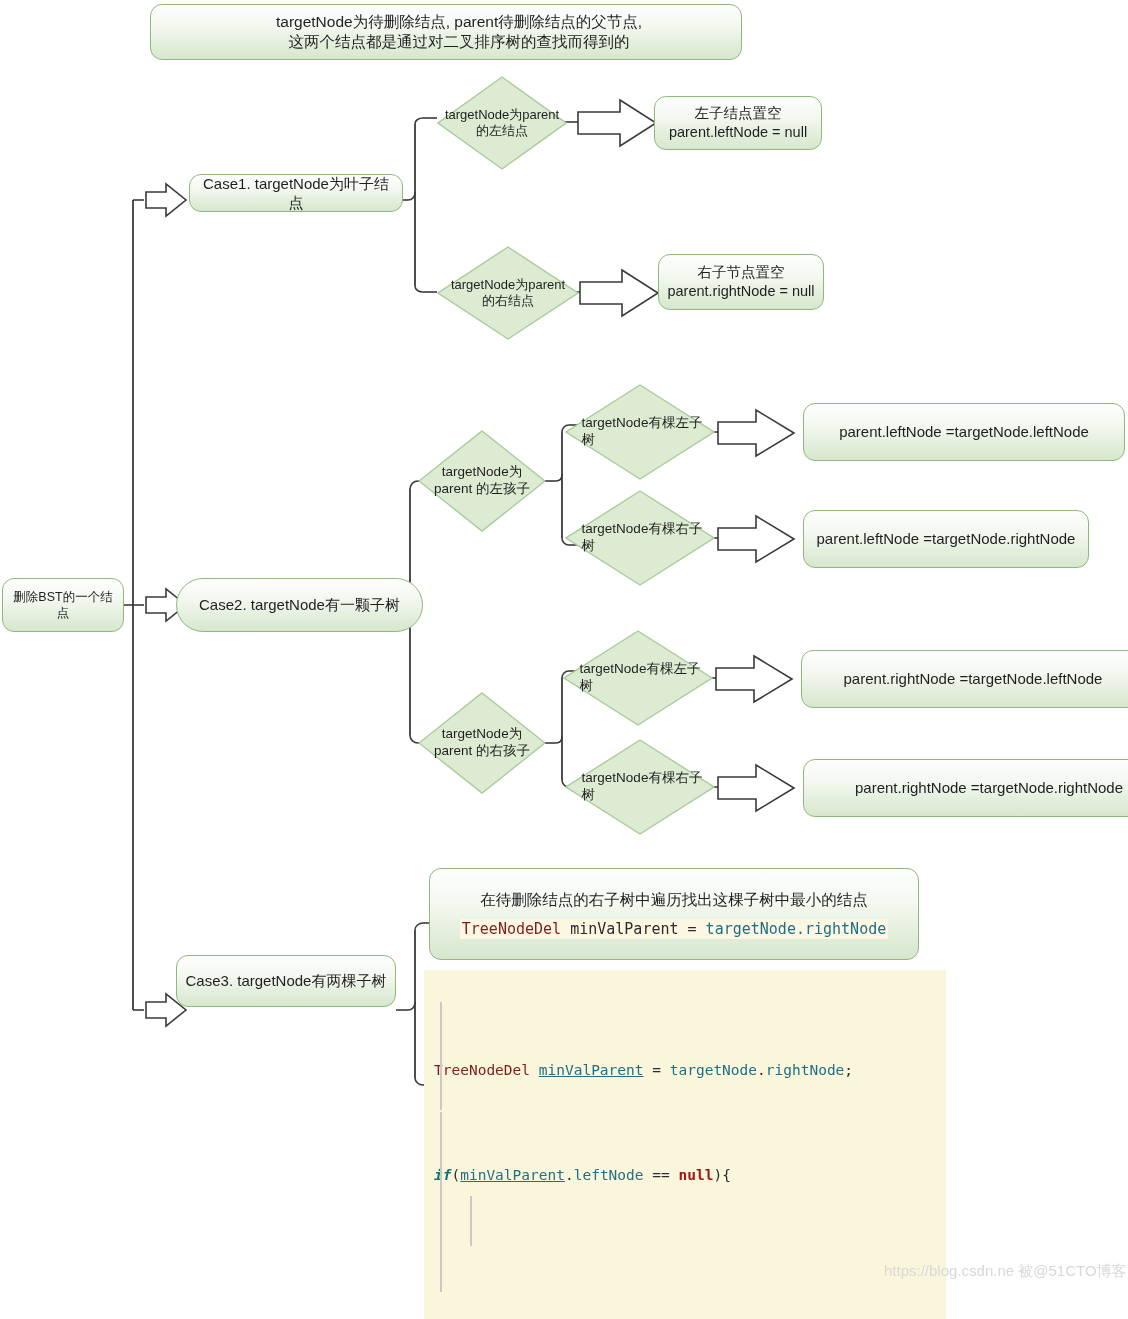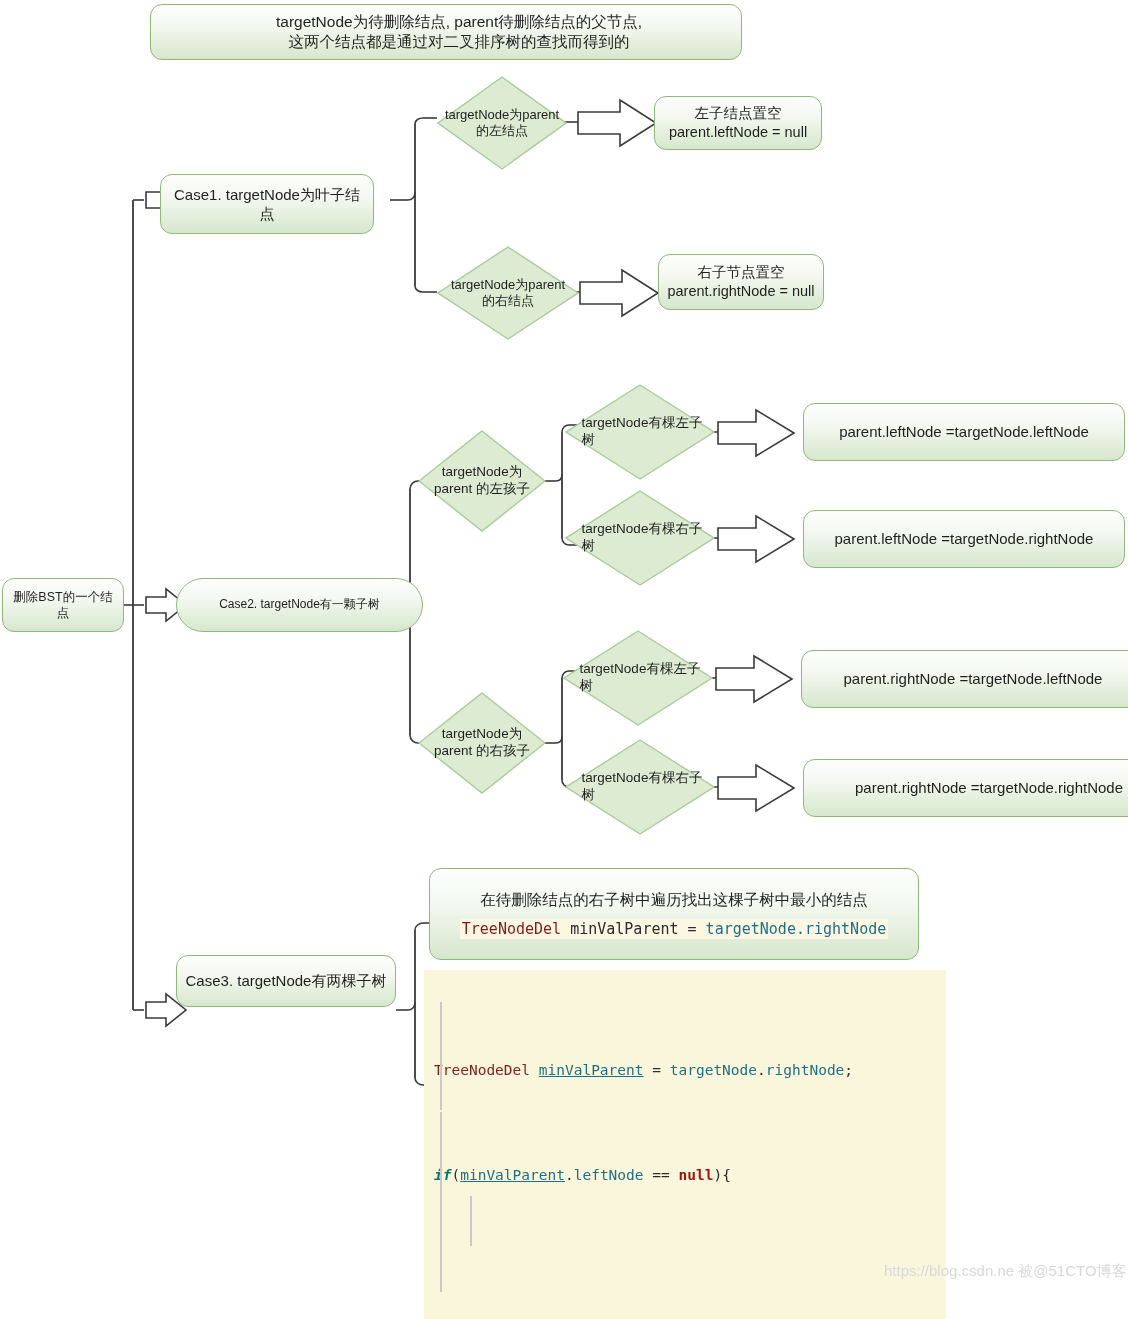--- a/index.html
+++ b/index.html
@@ -215,25 +215,25 @@
   </svg>
 
   <div class="node" style="left:150px; top:4px; width:592px; height:56px; font-size:15.5px;padding-left:26px;">
     <div class="node-inner"><span>targetNode为待删除结点, parent待删除结点的父节点,</span><br><span>这两个结点都是通过对二叉排序树的查找而得到的</span></div>
   </div>
 
   <div class="node" style="left:2px; top:578px; width:122px; height:54px; font-size:12.5px;">
     <div class="node-inner">删除BST的一个结点</div>
   </div>
 
-  <div class="node" style="left:160px; top:174px; width:214px; height:60px; font-size:15px;">
+  <div class="node" style="left:189px; top:174px; width:214px; height:38px; font-size:15px;">
     <div class="node-inner">Case1. targetNode为叶子结点</div>
   </div>
 
-  <div class="node" style="left:176px; top:578px; width:247px; height:54px; font-size:12px;border-radius:27px;">
+  <div class="node" style="left:176px; top:578px; width:247px; height:54px; font-size:15px;border-radius:27px;">
     <div class="node-inner">Case2.  targetNode有一颗子树</div>
   </div>
 
   <div class="node" style="left:176px; top:955px; width:220px; height:52px; font-size:15px;">
     <div class="node-inner">Case3. targetNode有两棵子树</div>
   </div>
 
   <div class="diamond" style="left:437px; top:76px; width:130px; height:94px; font-size:13px;">
     <svg class="dshape" viewBox="0 0 130 94" preserveAspectRatio="none">
       <polygon points="65,1 129,47 65,93 1,47" fill="#dcebd2" stroke="#a8cc99" stroke-width="1.4"></polygon>
@@ -281,21 +281,21 @@
   </div>
 
   <div class="diamond" style="left:565px; top:490px; width:150px; height:96px; font-size:13.5px;">
     <svg class="dshape" viewBox="0 0 150 96" preserveAspectRatio="none">
       <polygon points="75,1 149,48 75,95 1,48" fill="#dcebd2" stroke="#a8cc99" stroke-width="1.4"></polygon>
     </svg>
     <div class="dtext" style="text-align:left; padding-left:4px;">targetNode有棵右子
 树</div>
   </div>
 
-  <div class="node" style="left:803px; top:510px; width:322px; height:58px; font-size:15px;">
+  <div class="node" style="left:803px; top:510px; width:286px; height:58px; font-size:15px;">
     <div class="node-inner">parent.leftNode =targetNode.rightNode</div>
   </div>
 
   <div class="diamond" style="left:418px; top:692px; width:128px; height:102px; font-size:13.5px;">
     <svg class="dshape" viewBox="0 0 128 102" preserveAspectRatio="none">
       <polygon points="64,1 127,51 64,101 1,51" fill="#dcebd2" stroke="#a8cc99" stroke-width="1.4"></polygon>
     </svg>
     <div class="dtext">targetNode为
 parent 的右孩子</div>
   </div>

